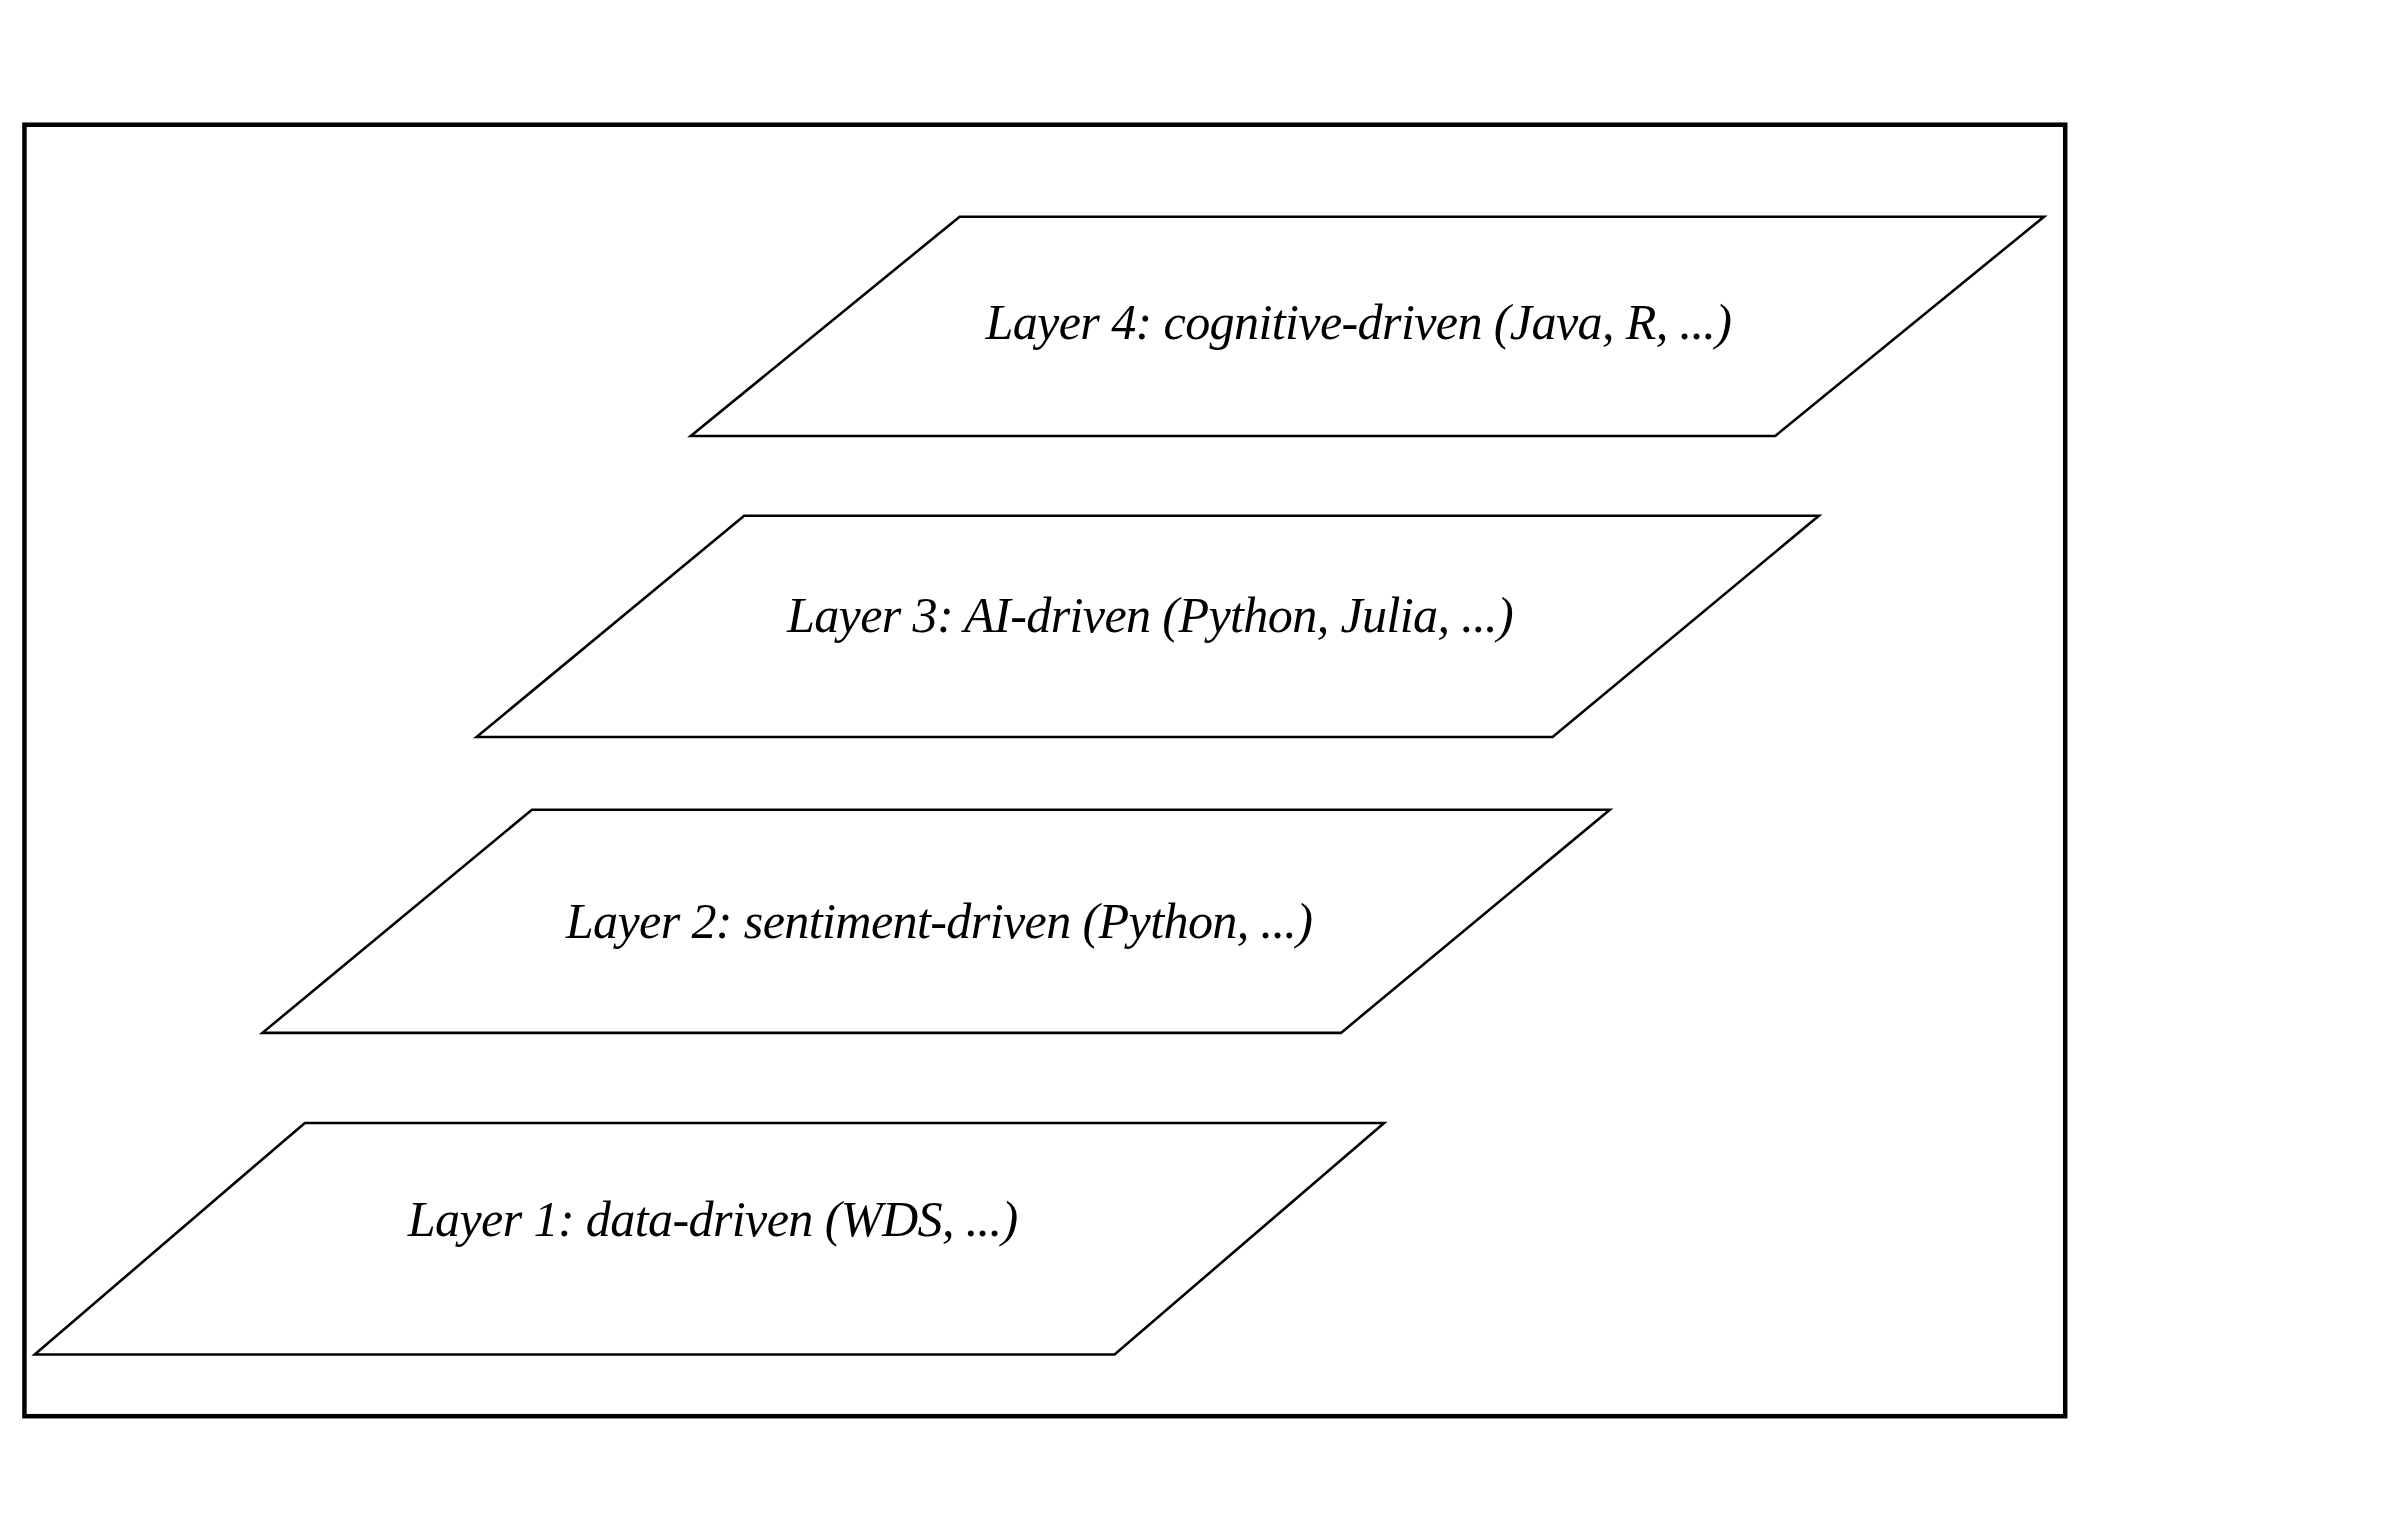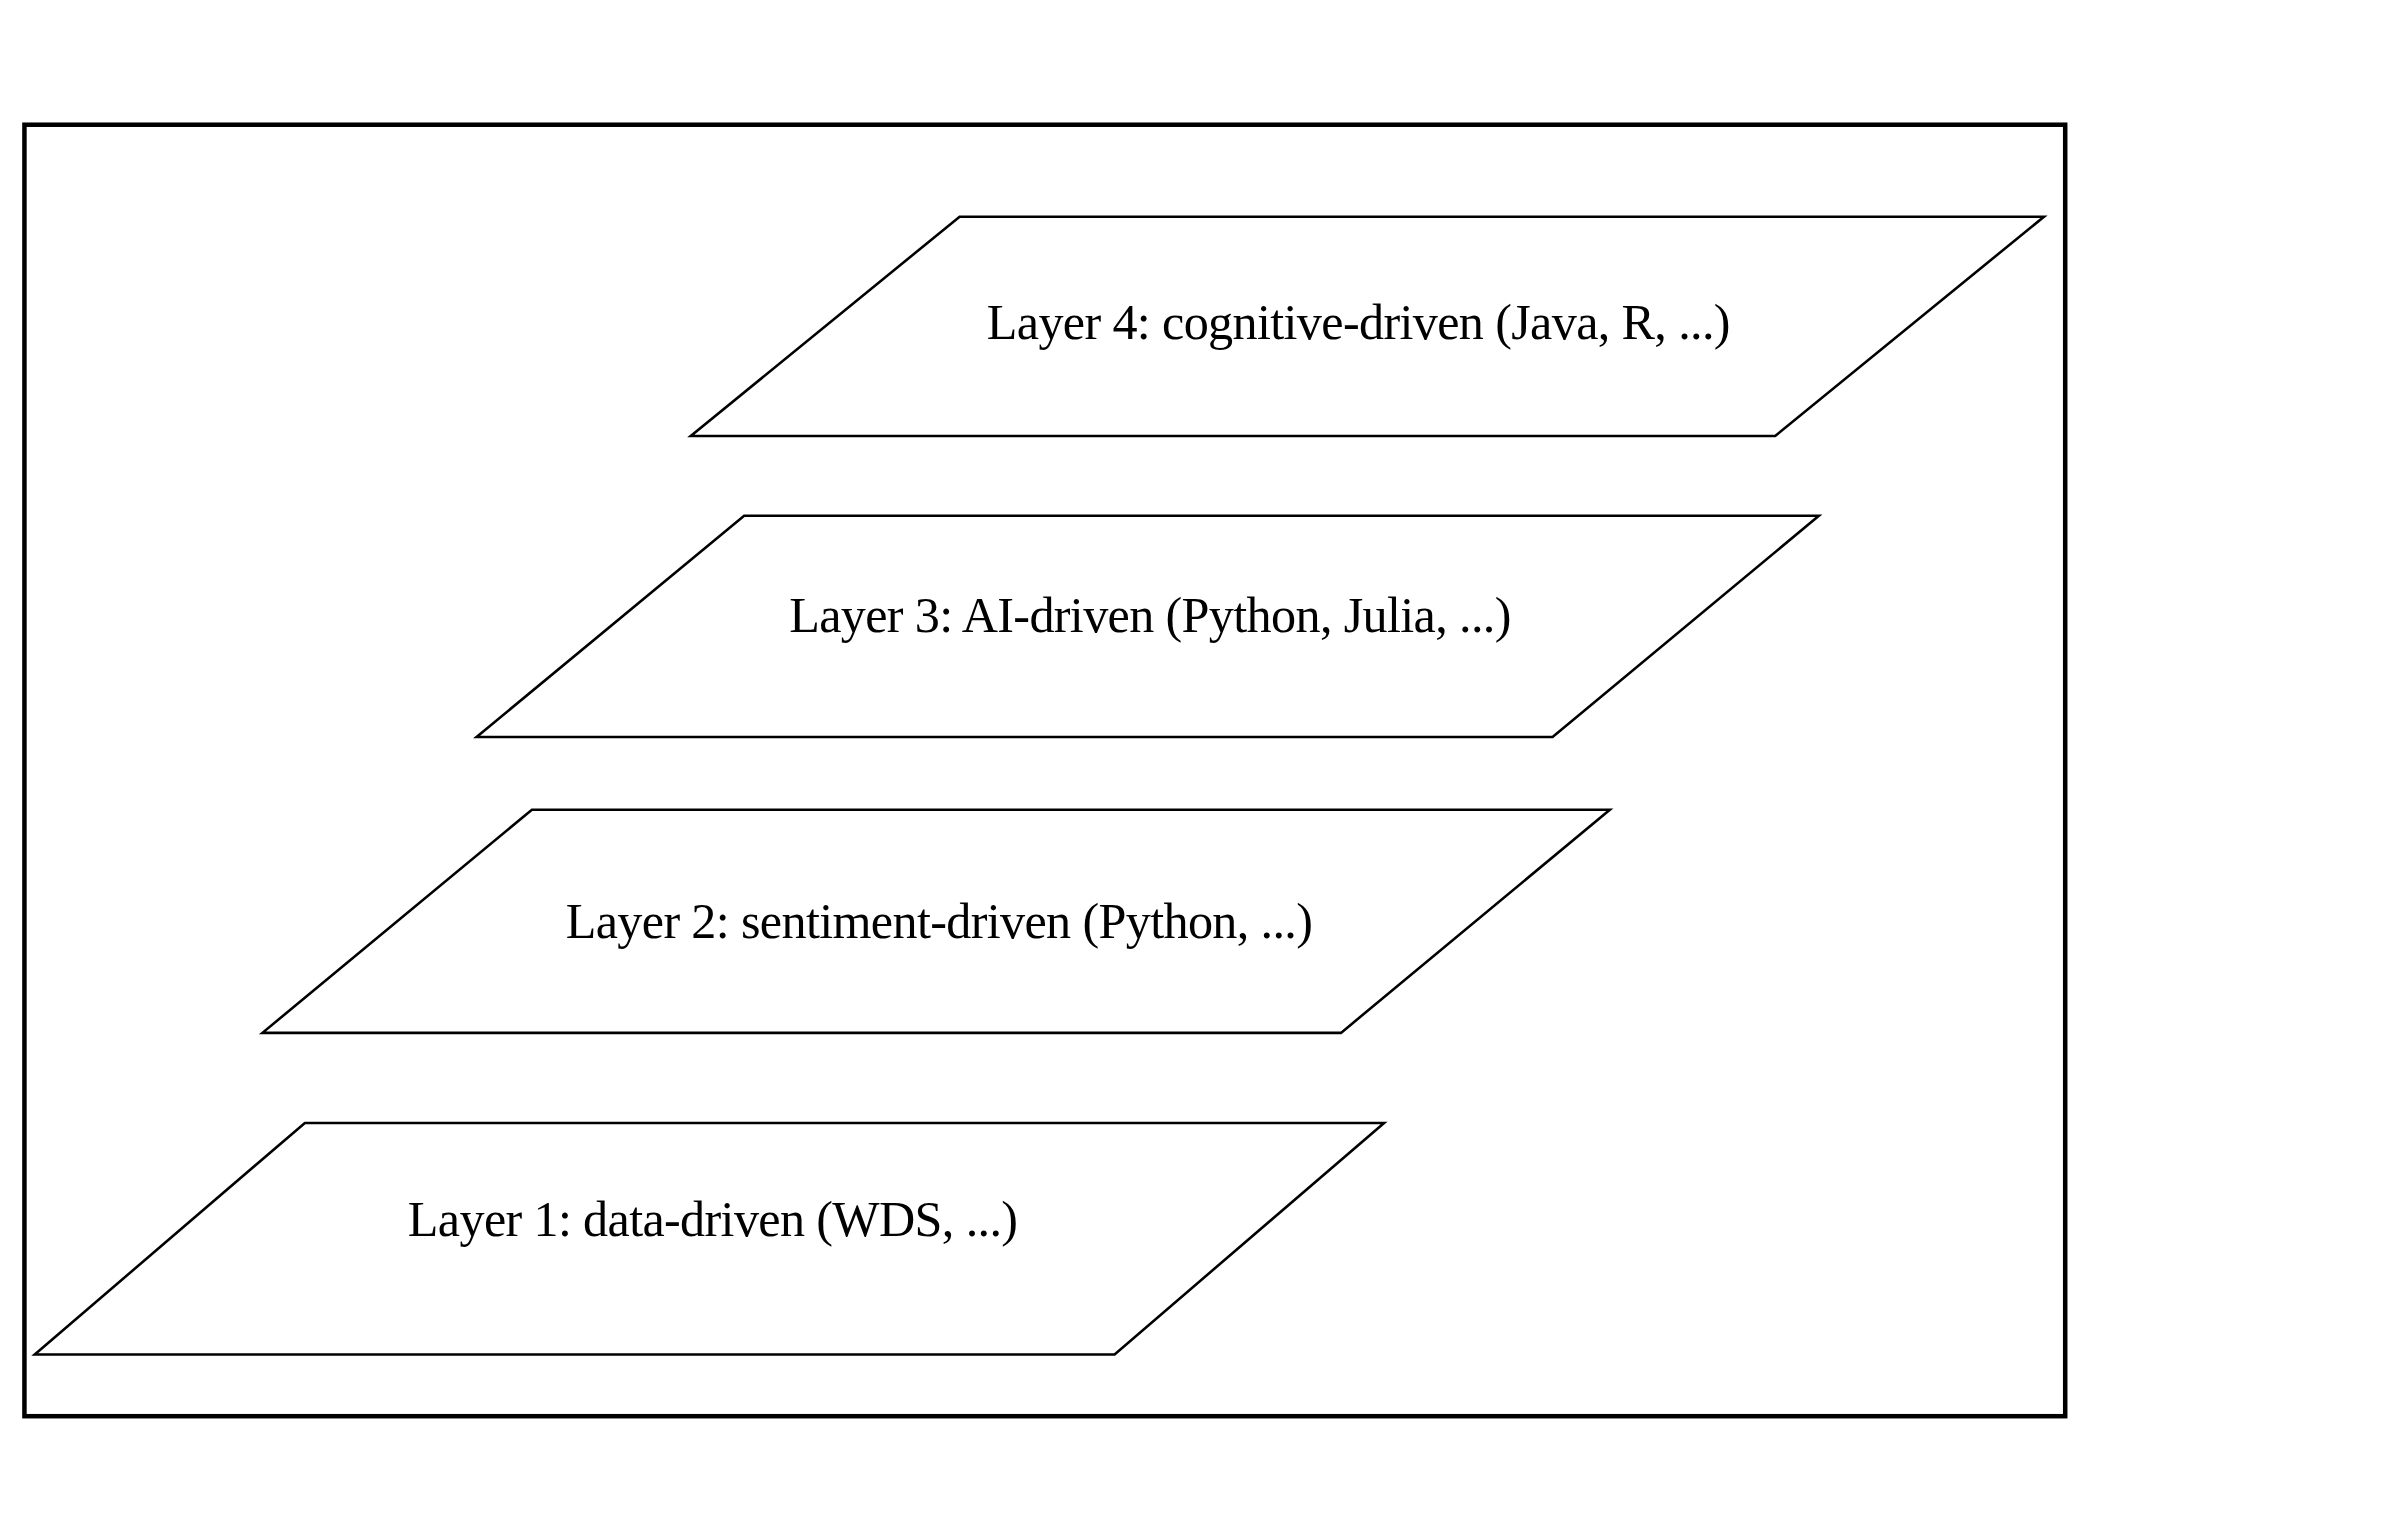--- a/index.html
+++ b/index.html
@@ -6,20 +6,21 @@
     margin: 0;
     padding: 0;
     background: #ffffff;
   }
   .figure-canvas {
     position: relative;
     width: 2089px;
     height: 1539px;
     background: #ffffff;
     overflow: hidden;
+    font-style: italic;
   }
   .figure-canvas svg {
     display: block;
     width: 100%;
     height: 100%;
   }
   .layer-shape {
     fill: #ffffff;
     stroke: #000000;
     stroke-width: 4;

